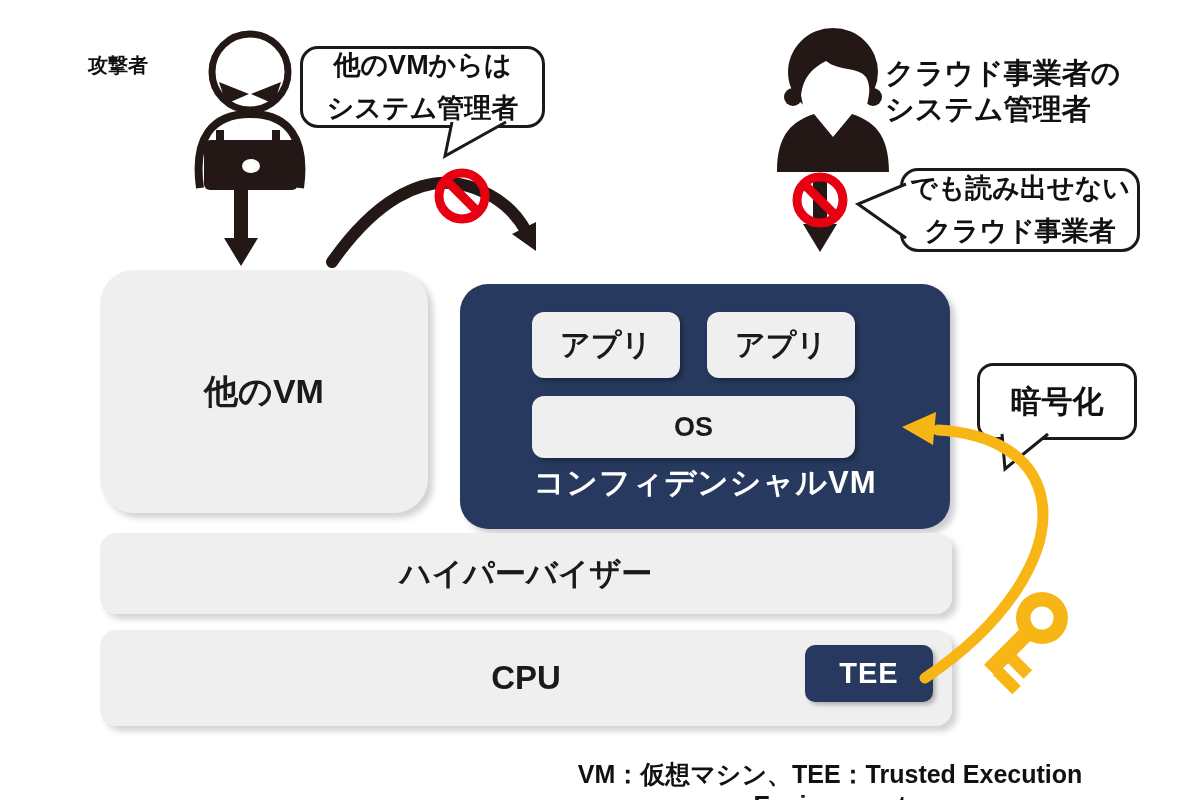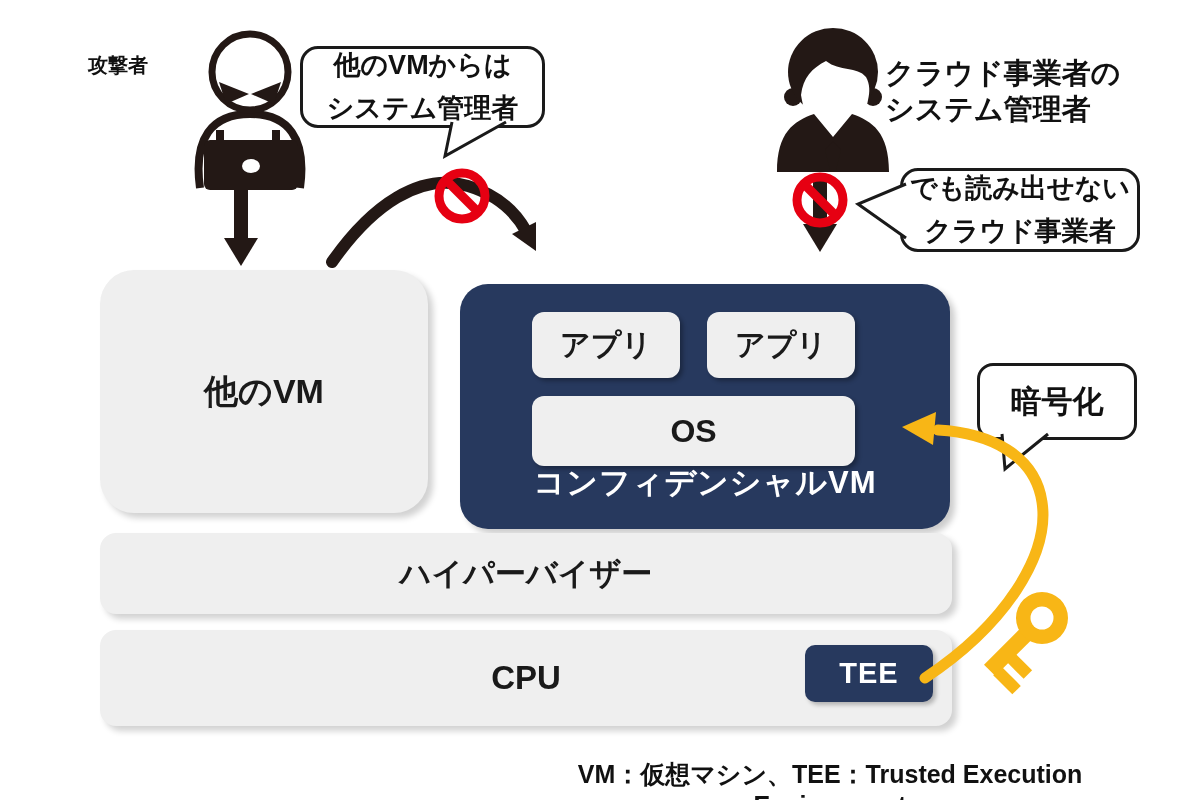--- a/index.html
+++ b/index.html
@@ -35,21 +35,21 @@
     box-shadow:5px 5px 6px rgba(0,0,0,0.2);
   }
   .inner-block{
     position:absolute;background:var(--gray);border-radius:12px;
     box-shadow:3px 3px 4px rgba(0,0,0,0.3);
     display:flex;align-items:center;justify-content:center;
     font-weight:bold;color:#1a1a1a;
   }
   .app1{left:72px;top:28px;width:148px;height:66px;font-size:30px;}
   .app2{left:247px;top:28px;width:148px;height:66px;font-size:30px;}
-  .os{left:72px;top:112px;width:323px;height:70px;font-size:32px;}
+  .os{left:72px;top:112px;width:323px;height:62px;font-size:27px;}
   .conf-vm-label{
     position:absolute;left:0;top:178px;width:100%;text-align:center;
     color:#ffffff;font-weight:bold;font-size:31px;letter-spacing:1px;
   }
   .tee{
     left:805px;top:645px;width:128px;height:57px;
     background:var(--navy);border-radius:10px;
     box-shadow:3px 3px 4px rgba(0,0,0,0.25);
     display:flex;align-items:center;justify-content:center;
     color:#fff;font-weight:bold;font-size:29px;letter-spacing:1px;

